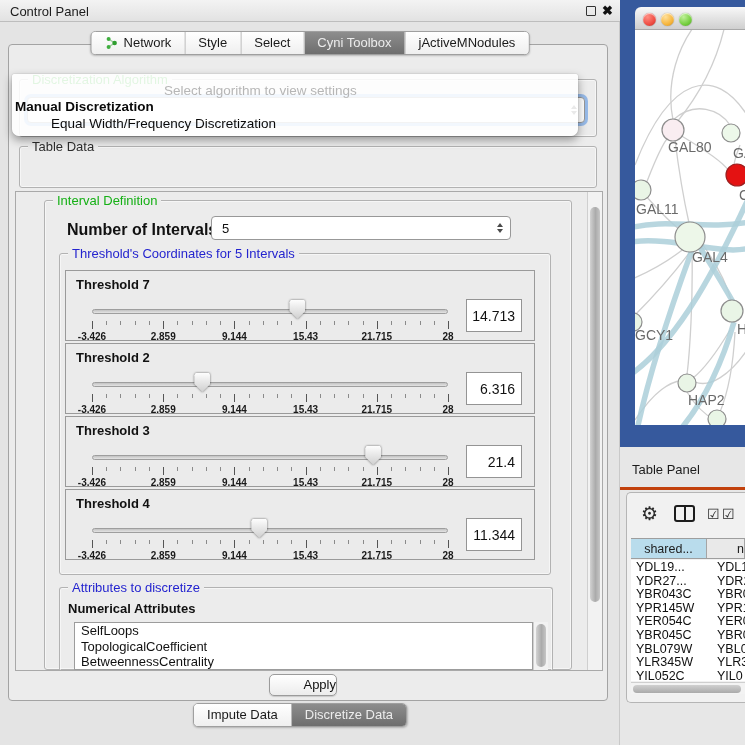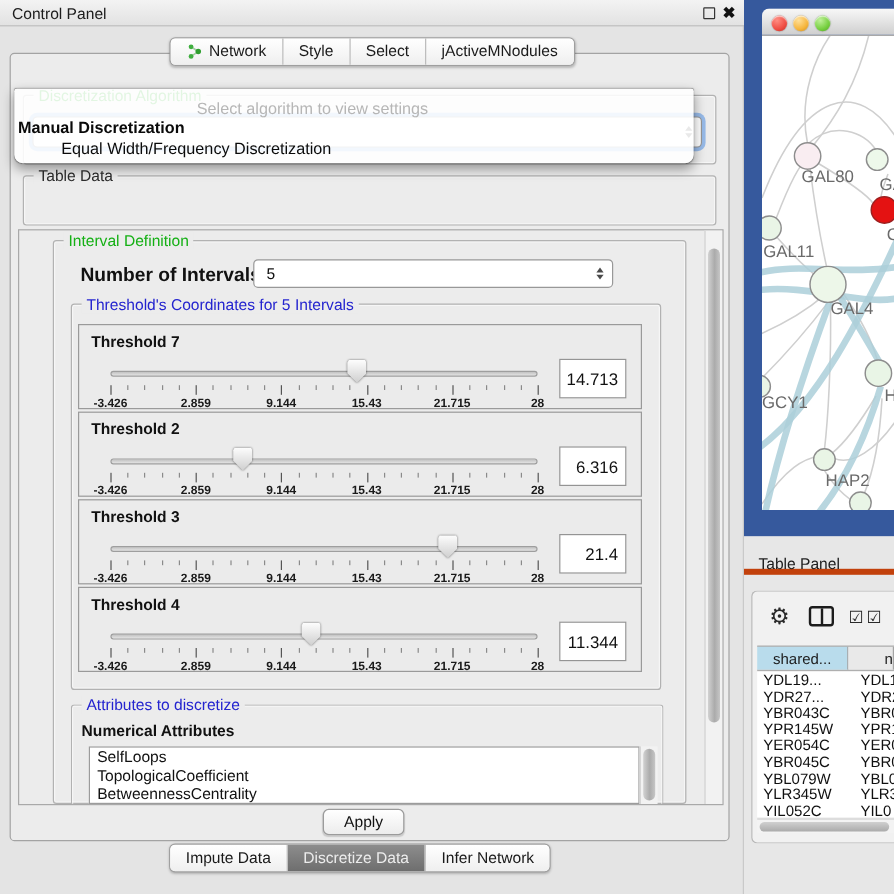--- a/index.html
+++ b/index.html
@@ -59,33 +59,33 @@
   .ticks { position:absolute; left:26px; top:50px; width:356px; height:9px; }
   .ticks i { position:absolute; top:0; width:1px; height:4px; background:#8a8a8a; }
   .ticks i.major { height:8px; background:#555; }
   .ticklabels { position:absolute; left:26px; top:60px; width:356px; height:12px; }
   .ticklabels span { position:absolute; transform:translateX(-50%); font-size:10px; font-weight:600; color:#1a1a1a; white-space:nowrap; }
   .th-value { position:absolute; right:12px; top:28px; width:56px; height:33px; border:1px solid #949494; background:#fff; font-family:"Liberation Sans",sans-serif; font-size:14px; color:#111; text-align:right; padding-right:6px; }
 
   #attr-list { position:absolute; background:#fff; border:1px solid #9c9c9c; overflow:hidden; }
   .attr-item { font-size:13px; color:#111; padding:1px 0 1px 6px; line-height:13.5px; }
 
-  .push-btn { position:absolute; border:1px solid #9b9b9b; border-radius:5px; background:linear-gradient(#ffffff,#ececec); font-size:13px; color:#111; text-align:center; box-shadow:0 1px 1px rgba(0,0,0,.15); }
+  .push-btn { position:absolute; border:1px solid #9b9b9b; border-radius:5px; background:linear-gradient(#ffffff,#ececec); font-size:13px; color:#111; text-align:right; box-shadow:0 1px 1px rgba(0,0,0,.15); }
 
   
   #right-side { left:620px; top:0; width:125px; height:745px; background:#e7e7e7; }
   #net-area { position:absolute; left:0; top:0; width:125px; height:447px; background:#36599d; }
   #net-titlebar { position:absolute; left:15px; top:7px; width:110px; height:23px; background:linear-gradient(#f8f8f8,#cfcfcf); border-radius:6px 0 0 0; border-bottom:1px solid #a8a8a8; }
   .light { position:absolute; top:5.5px; width:13px; height:13px; border-radius:50%; box-shadow:inset 0 1px 1px rgba(255,255,255,.7), 0 0 1px rgba(0,0,0,.5); }
   #net-canvas-wrap { position:absolute; left:15px; top:30px; width:110px; height:395px; background:#ffffff; }
   .edge.thin  { fill:none; stroke:#cfcfcf; stroke-width:1.3; }
   .edge.thick { fill:none; stroke:#abcfd9; stroke-width:5.5; opacity:.85; }
   .nlabel { font-family:"Liberation Sans",sans-serif; font-size:14px; fill:#6a6a6a; }
 
-  #table-panel-header { position:absolute; left:0; top:447px; width:125px; height:32px; background:#e7e7e7; border-bottom:5px solid #c2410c;text-align:right; }
+  #table-panel-header { position:absolute; left:0; top:447px; width:125px; height:43px; background:#e7e7e7; border-bottom:3px solid #c2410c;text-align:right; }
   #table-panel-header .t { position:absolute; left:12px; top:15px; font-size:13px; color:#1c1c1c; }
   #table-box { position:absolute; left:6px; top:492px; width:119px; height:211px; background:#f1f1f1; border:1px solid #b5b5b5; border-right:none; border-radius:5px 0 0 5px; overflow:hidden; }
   #tb-toolbar { position:absolute; left:0; top:0; width:119px; height:44px; }
   .gear { position:absolute; left:14px; top:9px; font-size:19px; color:#2a2a2a; }
   .split-icon { position:absolute; left:47px; top:12px; width:21px; height:17px; border:2px solid #1c1c1c; border-radius:3px; }
   .split-icon i { position:absolute; left:50%; top:0; bottom:0; width:2px; background:#1c1c1c; transform:translateX(-50%); }
   .cb { position:absolute; top:13px; font-size:14px; color:#2a2a2a; }
   #thead { position:absolute; left:4px; top:45px; right:0; height:21px; display:flex; border-top:1px solid #9e9e9e; border-bottom:1px solid #9e9e9e; }
   .hcell { font-size:12.5px; color:#1c1c1c; border-right:1px solid #a5a5a5; display:flex; align-items:center; }
   .hcell.c0 { width:76px; background:#b9dcec; justify-content:center; }
@@ -119,20 +119,23 @@
           <circle cx="4" cy="11" r="2" fill="#3fae3f"></circle>
           <circle cx="10" cy="7" r="2.3" fill="#2f9e2f"></circle>
       </svg>
       <span>Network</span>
     </div>
     <div class="seg">
         <span>Style</span>
       </div>
     <div class="seg">
         <span>Select</span>
+      </div>
+    <div class="seg sel">
+        <span>Cyni Toolbox</span>
       </div>
     <div class="seg">
         <span>jActiveMNodules</span>
       </div>
   </div>
 
   <div id="tabpane" class="abs">
 
     <div class="group" id="algo-group" style="left:10px;top:34px;width:578px;height:58px;">
       <span class="gtitle green">Discretization Algorithm</span>
@@ -370,23 +373,20 @@
     <span class="pop-item b" style="top:25px;">Manual Discretization</span>
     <span class="pop-item" style="top:42px;margin-left:36px;">Equal Width/Frequency Discretization</span>
   </div>
 
   <div id="bottom-tabs" class="tabstrip abs">
     <div class="seg">
         <span>Impute Data</span>
       </div>
     <div class="seg sel">
         <span>Discretize Data</span>
-      </div>
-    <div class="seg">
-        <span>Infer Network</span>
       </div>
   </div>
 </div>
 
 <div id="right-side" class="abs">
   <div id="net-area">
     <div id="net-titlebar">
       <span class="light" style="left:8px;background:radial-gradient(circle at 35% 30%, #ff8d82, #ef4d43 60%, #b92f27);"></span>
       <span class="light" style="left:26px;background:radial-gradient(circle at 35% 30%, #ffe09a, #f6b53c 60%, #c78a1e);"></span>
       <span class="light" style="left:44px;background:radial-gradient(circle at 35% 30%, #c0f09a, #75cf3e 60%, #4f9e25);"></span>

